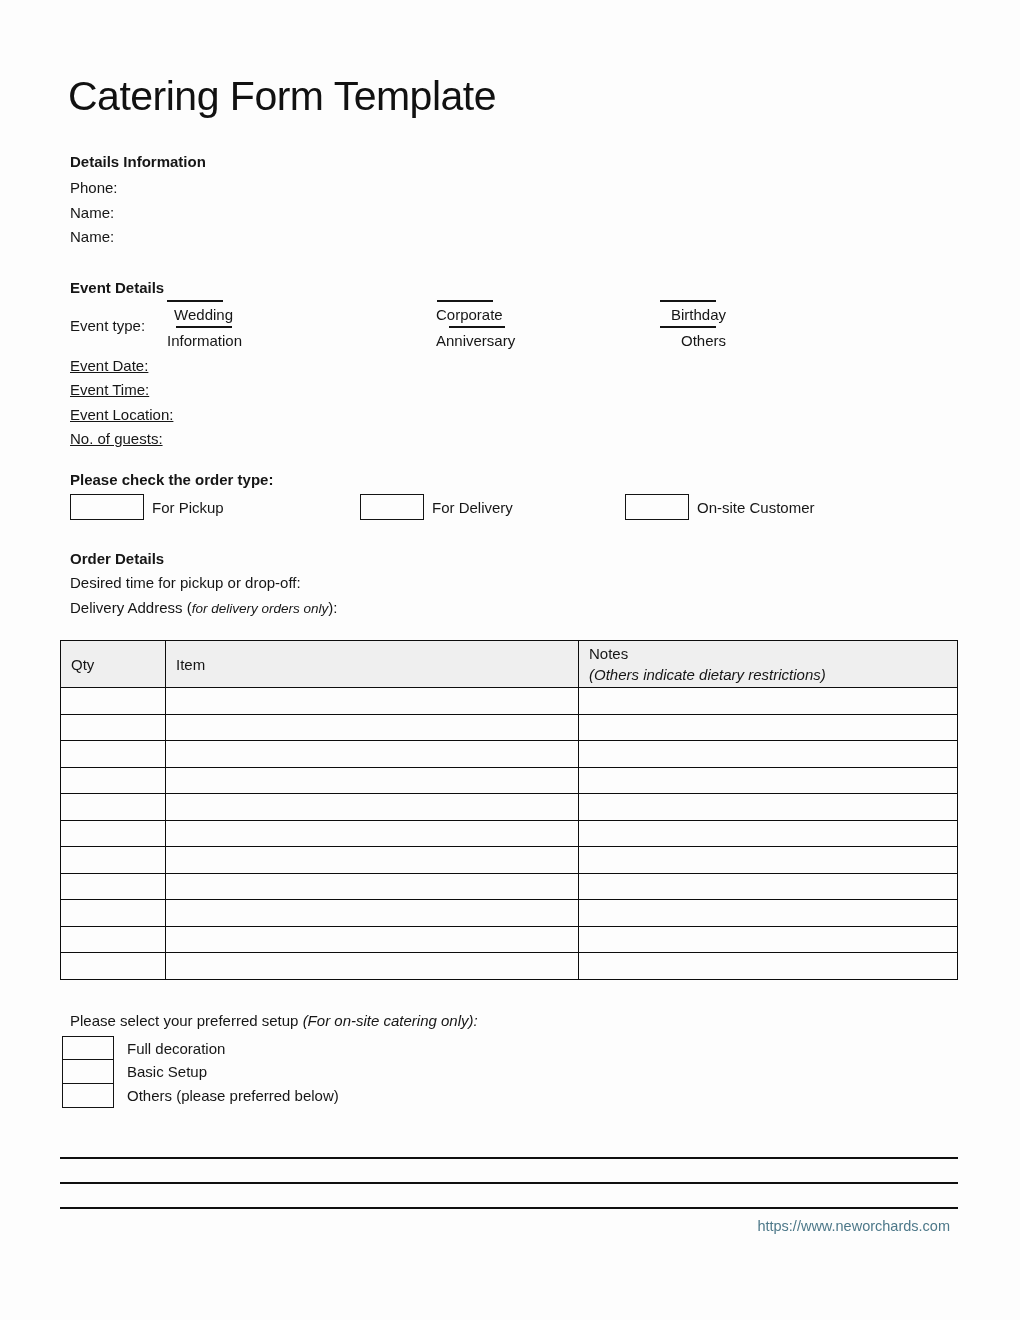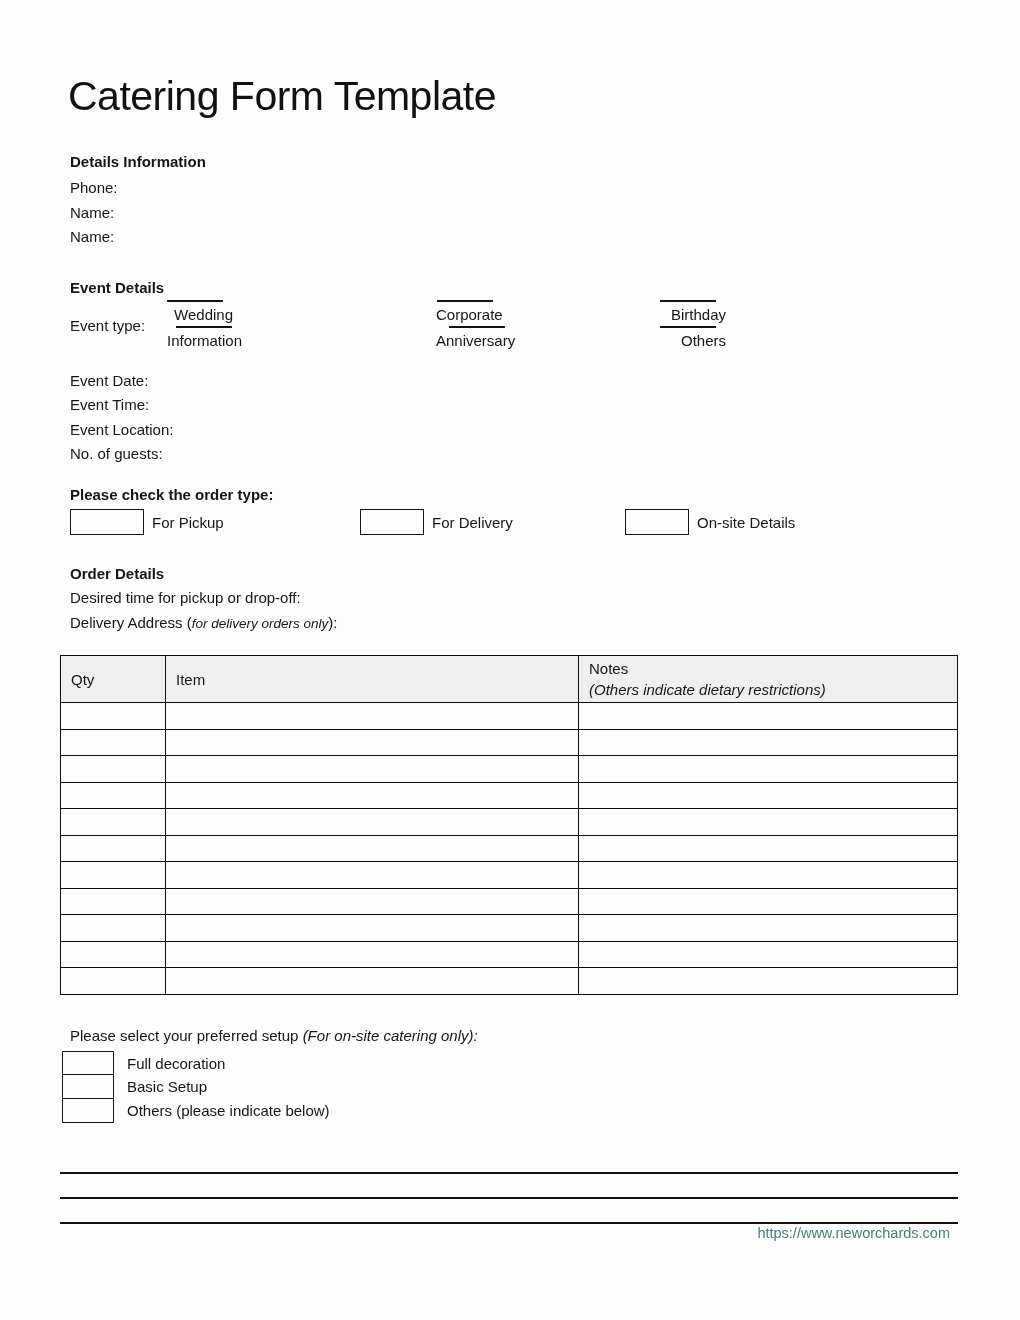--- a/index.html
+++ b/index.html
@@ -64,21 +64,21 @@
   .setup-row { display:flex; align-items:center; height:25px; }
   .setup-row + .setup-row { margin-top:-1.5px;text-align:center; }
   .setup-cb { width:52px; height:25px; border:1.5px solid #141414; margin-left:2px; background:#fdfdfd; flex:0 0 auto; }
   .setup-label { font-size:15px; margin-left:13px; }
 
   
   .rules { margin-top:49px; }
   .rule { height:0; border-top:2px solid #101010; }
   .rule + .rule { margin-top:23px; }
 
-  .footer { text-align:right; padding-right:8px; }
+  .footer { margin-top:8px; text-align:right; padding-right:8px; }
   .footer a { font-size:14.5px; color:#4d7889; text-decoration:none; }
 </style>
 </head>
 <body>
 
 <div class="page">
   <div class="content">
 
     <h1 class="title">Catering Form Template</h1>
 
@@ -113,40 +113,40 @@
       <div class="et-cell et-r2 et-c2">
         <span class="blank"></span>
         <span class="et-opt">Anniversary</span>
       </div>
       <div class="et-cell et-r2 et-c3">
         <span class="blank"></span>
         <span class="et-opt">Others</span>
       </div>
     </div>
 
-    <div class="ind" style="margin-top:17px;">
+    <div class="ind" style="margin-top:2px;text-decoration:underline;">
       <div class="bodyline">Event Date:</div>
       <div class="bodyline">Event Time:</div>
       <div class="bodyline">Event Location:</div>
       <div class="bodyline">No. of guests:</div>
     </div>
 
     <div class="h2 ind mt-ot">Please check the order type:</div>
     <div class="ot-row">
       <div class="ot-group ot-g1">
         <span class="cb cb-wide"></span>
         <span class="ot-label">For Pickup</span>
       </div>
       <div class="ot-group ot-g2">
         <span class="cb cb-std"></span>
         <span class="ot-label">For Delivery</span>
       </div>
       <div class="ot-group ot-g3">
         <span class="cb cb-std"></span>
-        <span class="ot-label">On-site Details</span>
+        <span class="ot-label">On-site Customer</span>
       </div>
     </div>
 
     <div class="h2 ind mt-od">Order Details</div>
     <div class="bodyline ind">Desired time for pickup or drop-off:</div>
     <div class="bodyline ind" style="line-height:25px;"><span>Delivery Address (</span><span class="italic-sm">for delivery orders only</span><span>):</span></div>
 
     <table class="order-table">
       <colgroup>
           <col style="width:105px">
@@ -228,21 +228,21 @@
       <div class="setup-row">
         <span class="setup-cb"></span>
         <span class="setup-label">Full decoration</span>
       </div>
       <div class="setup-row">
         <span class="setup-cb"></span>
         <span class="setup-label">Basic Setup</span>
       </div>
       <div class="setup-row">
         <span class="setup-cb"></span>
-        <span class="setup-label">Others (please indicate below)</span>
+        <span class="setup-label">Others (please preferred below)</span>
       </div>
     </div>
 
     <div class="rules">
       <div class="rule"></div>
       <div class="rule"></div>
       <div class="rule"></div>
     </div>
 
     <div class="footer">

